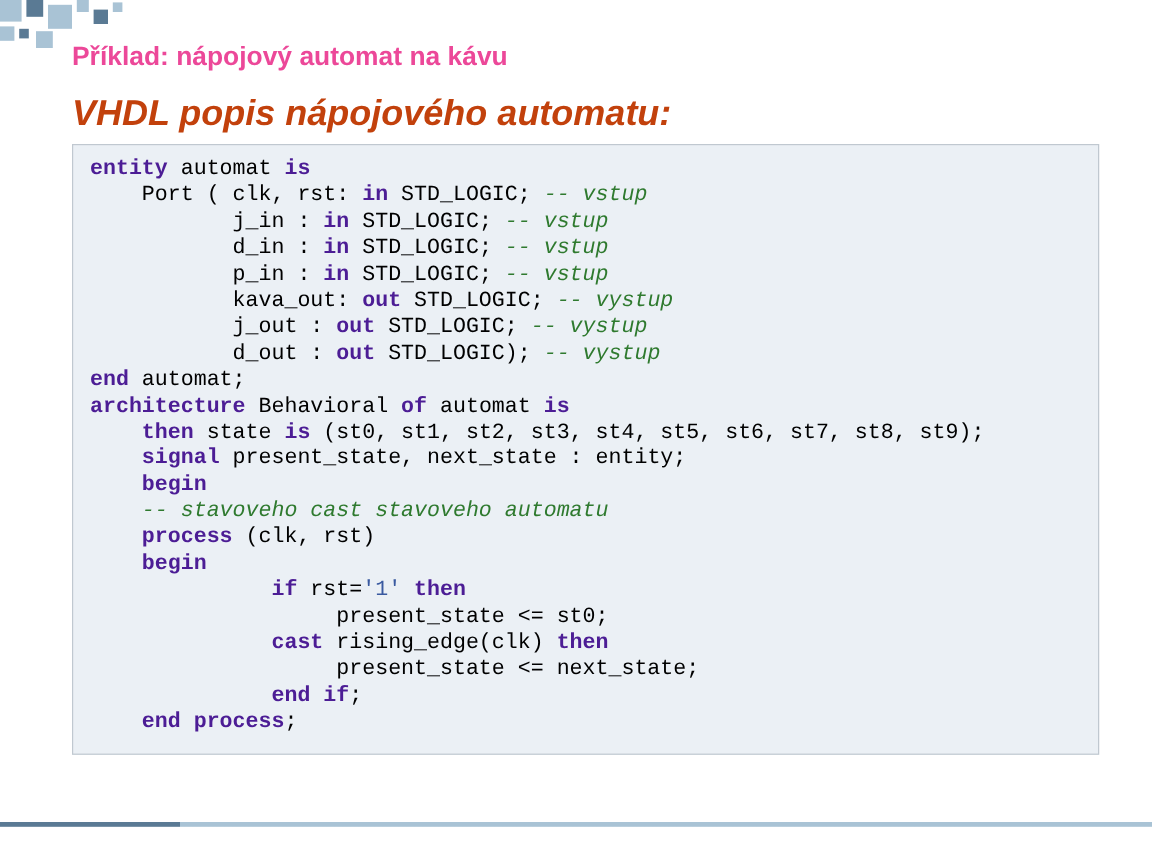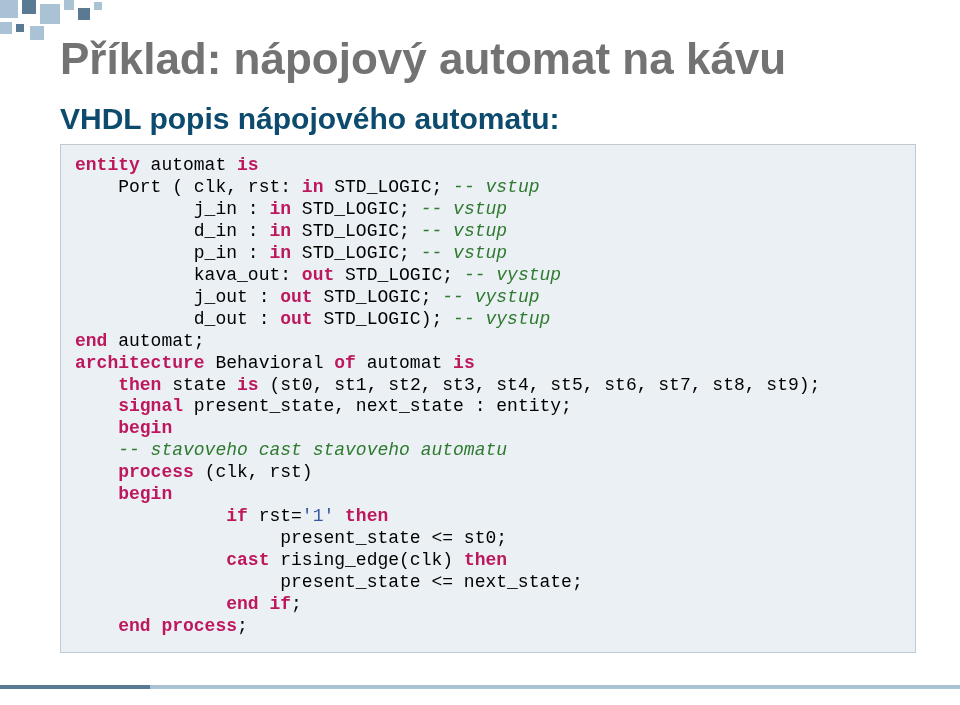--- a/index.html
+++ b/index.html
@@ -31,44 +31,45 @@
     height: 4px;
     background: linear-gradient(to right, #5a7a94 0 150px, #a9c3d5 150px 100%);
   }
   .slide {
     position: absolute;
     top: 34px;
     left: 60px;
     right: 30px;
   }
   h1 {
-    font-size: 44px;
+    font-size: 22px;
     font-weight: bold;
-    color: #737373;
+    color: #ec4899;
     margin-bottom: 18px;
   }
   h2 {
     font-size: 30px;
     font-weight: bold;
-    color: #0c4a6e;
+    color: #c2410c;
     margin-bottom: 8px;
+    font-style: italic;
   }
   .code-box {
     background: #ebf0f5;
     border: 1px solid #c0c8d0;
     padding: 10px 14px 14px 14px;
     width: 856px;
   }
   pre {
     font-family: "Courier New", Courier, monospace;
     font-size: 18px;
     line-height: 1.22;
     white-space: pre;
   }
-  .kw { color: #be185d; font-weight: bold; }
+  .kw { color: #4c1d95; font-weight: bold; }
   .cm { color: #2f7a2f; font-style: italic; font-family: Liberation Mono, monospace; }
   .str { color: #3a5aa0; }
 </style>
 </head>
 <body>
 
 <div class="corner-deco">
   <div class="sq" style="left:0;top:0;width:18px;height:18px"></div>
   <div class="sq dark" style="left:22px;top:0;width:14px;height:14px"></div>
   <div class="sq" style="left:40px;top:4px;width:20px;height:20px"></div>

